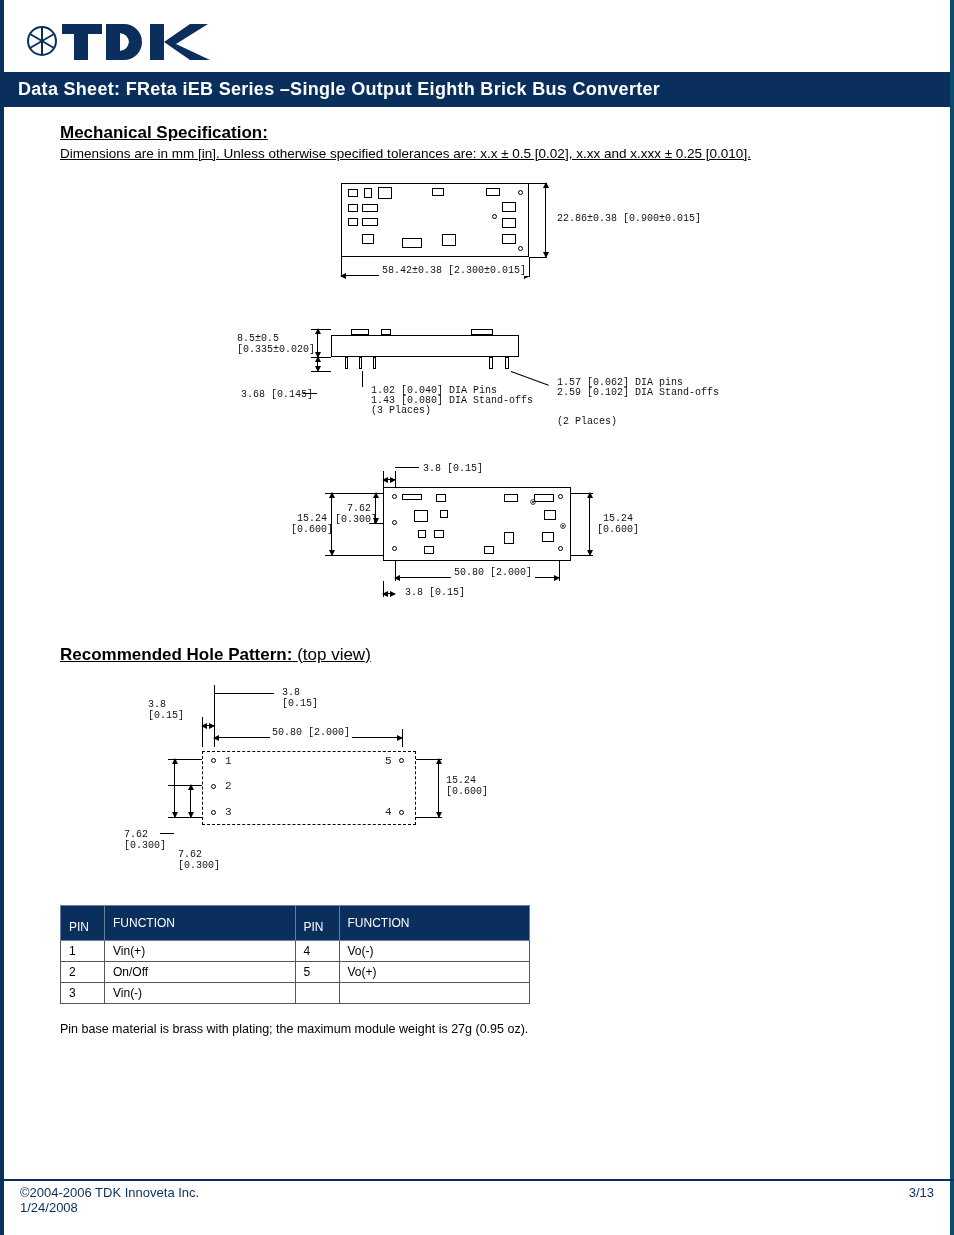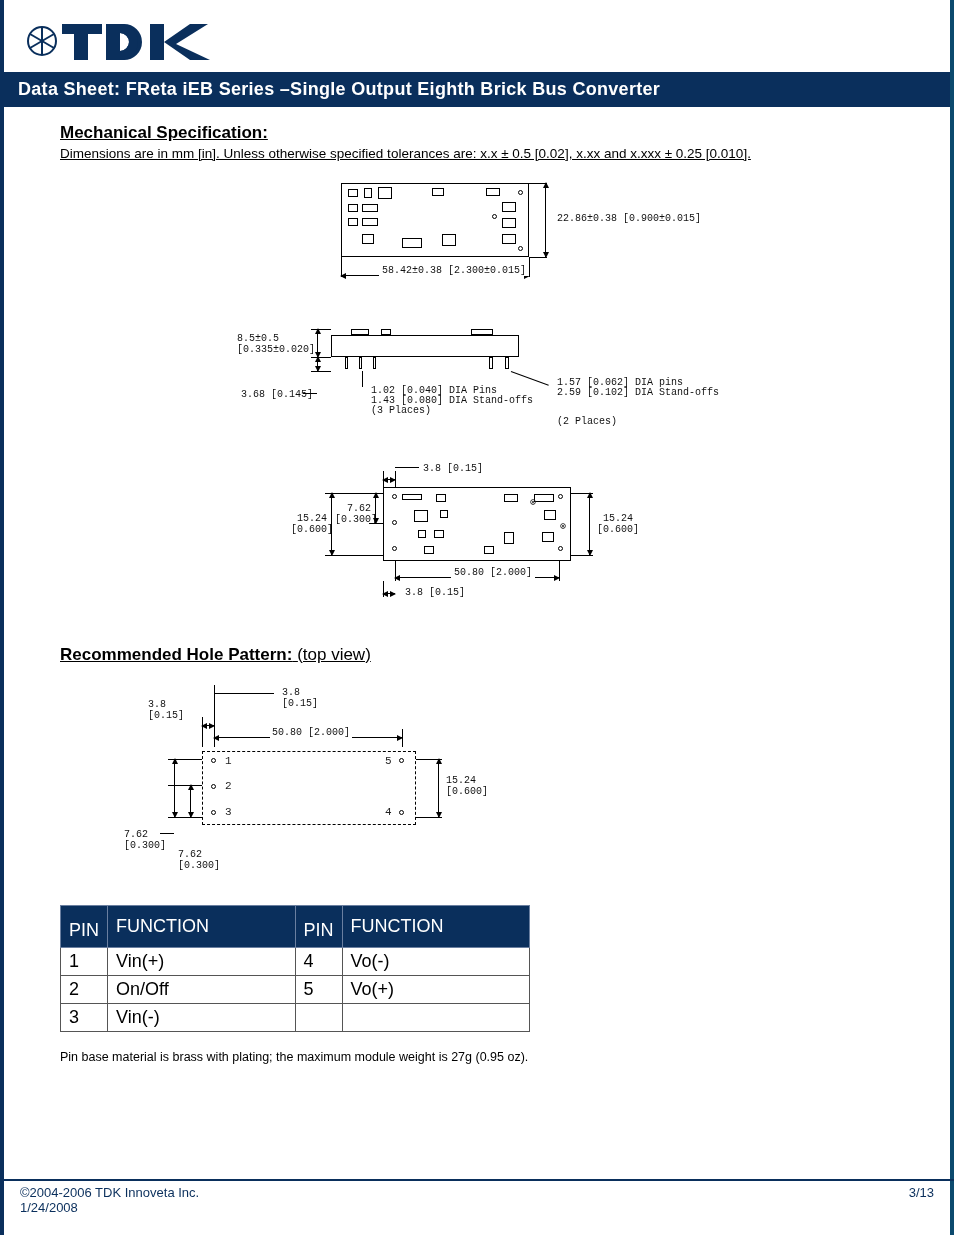--- a/index.html
+++ b/index.html
@@ -78,21 +78,21 @@
 
   .rec-head { margin-top: 18px; font-size:17px;}
   .rec-head .nb { text-decoration:none; font-weight:normal; }
 
   .pin-head { margin-top: 26px; font-size:17px;}
 
   table.pins {
     border-collapse: collapse;
     margin-top: 14px;
     width: 470px;
-    font-size: 18px;
+    font-size: 12px;
   }
   table.pins th {
     background: #0a2f5c;
     color: #fff;
     text-align: left;
     padding: 6px 8px;
     border: 1px solid #6a7fa0;
     font-weight: normal;
   }
   table.pins th.pin-col { width:44px; vertical-align: bottom; padding-top:14px;}

